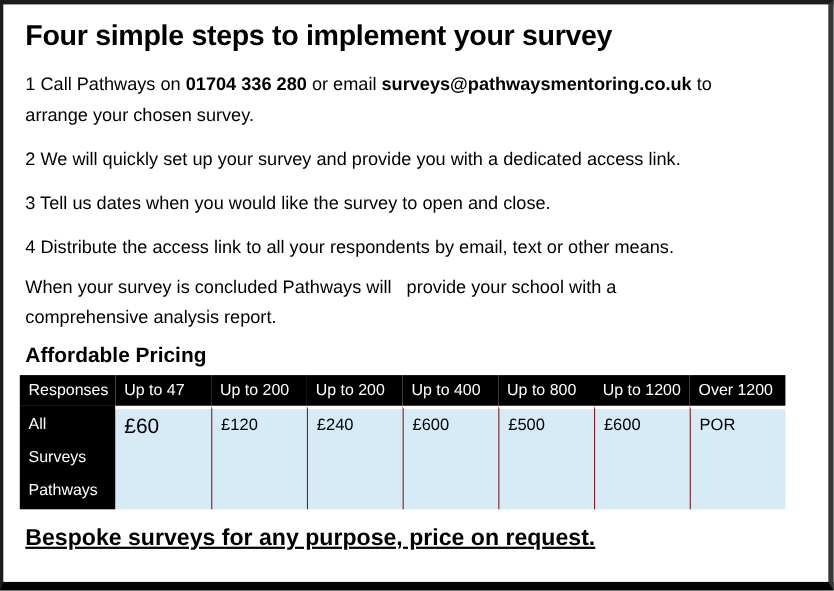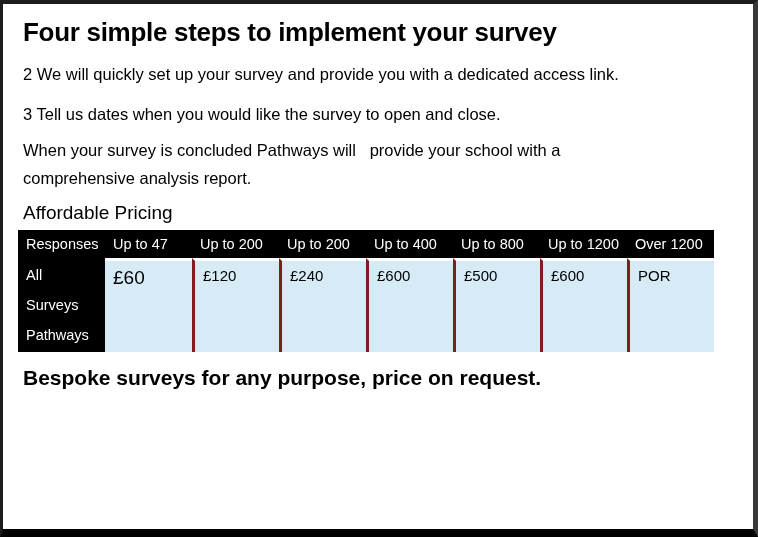--- a/index.html
+++ b/index.html
@@ -34,21 +34,21 @@
     line-height: 28px;
     margin: 0 0 0 5px;
   }
   .par-first { margin-top: 15px; }
   .par-step  { margin-top: 12px; }
   .par-conclusion { margin-top: 8px; white-space: pre-wrap; }
   .body-par strong { font-weight: bold; }
 
   .pricing-heading {
     font-size: 19px;
-    font-weight: normal;
+    font-weight: bold;
     margin: 10px 0 5px 5px;
     line-height: 1.2;
   }
   table.pricing {
     border-collapse: separate;
     border-spacing: 0;
     table-layout: fixed;
     width: 696px;
   }
   table.pricing th {
@@ -67,49 +67,52 @@
     background: var(--header-bg, #000);
     color: var(--header-text, #fff);
     font-size: 14.5px;
     line-height: 30px;
     padding: 2px 8px;
     vertical-align: top;
   }
   td.price-cell {
     background: var(--cell-bg, #d6ebf6);
     border-top: 3px solid #ffffff;
-    border-left: 3px solid #7f1d1d;
+    border-left: 1px solid #7f1d1d;
     vertical-align: top;
     padding: 6px 8px;
     height: 53px;
     font-size: 15px;
   }
   td.price-cell.first-value {
     border-left: none;
     font-size: 19px;
   }
   .footer-note {
     font-size: 21px;
     font-weight: bold;
     margin: 14px 0 0 5px;
     line-height: 1.15;
+    text-decoration: underline;
   }
 </style>
 </head>
 <body>
 
 <div class="page">
 
   <h1 class="title">Four simple steps to implement your survey</h1>
 
+  <p class="body-par par-first"><span>1 Call Pathways on </span><strong>01704 336 280</strong><span> or email </span><strong>surveys@pathwaysmentoring.co.uk</strong><span> to</span><br><span>arrange your chosen survey.</span></p>
 
   <p class="body-par par-step">2 We will quickly set up your survey and provide you with a dedicated access link.</p>
 
   <p class="body-par par-step">3 Tell us dates when you would like the survey to open and close.</p>
 
+  <p class="body-par par-step">4 Distribute the access link to all your respondents by email, text or other means.</p>
 
   <p class="body-par par-conclusion"><span>When your survey is concluded Pathways will   provide your school with a</span><br><span>comprehensive analysis report.</span></p>
 
   <h2 class="pricing-heading">Affordable Pricing</h2>
 
   <table class="pricing">
     <tbody>
         <tr>
       <th>Responses</th>
       <th>Up to 47</th>

